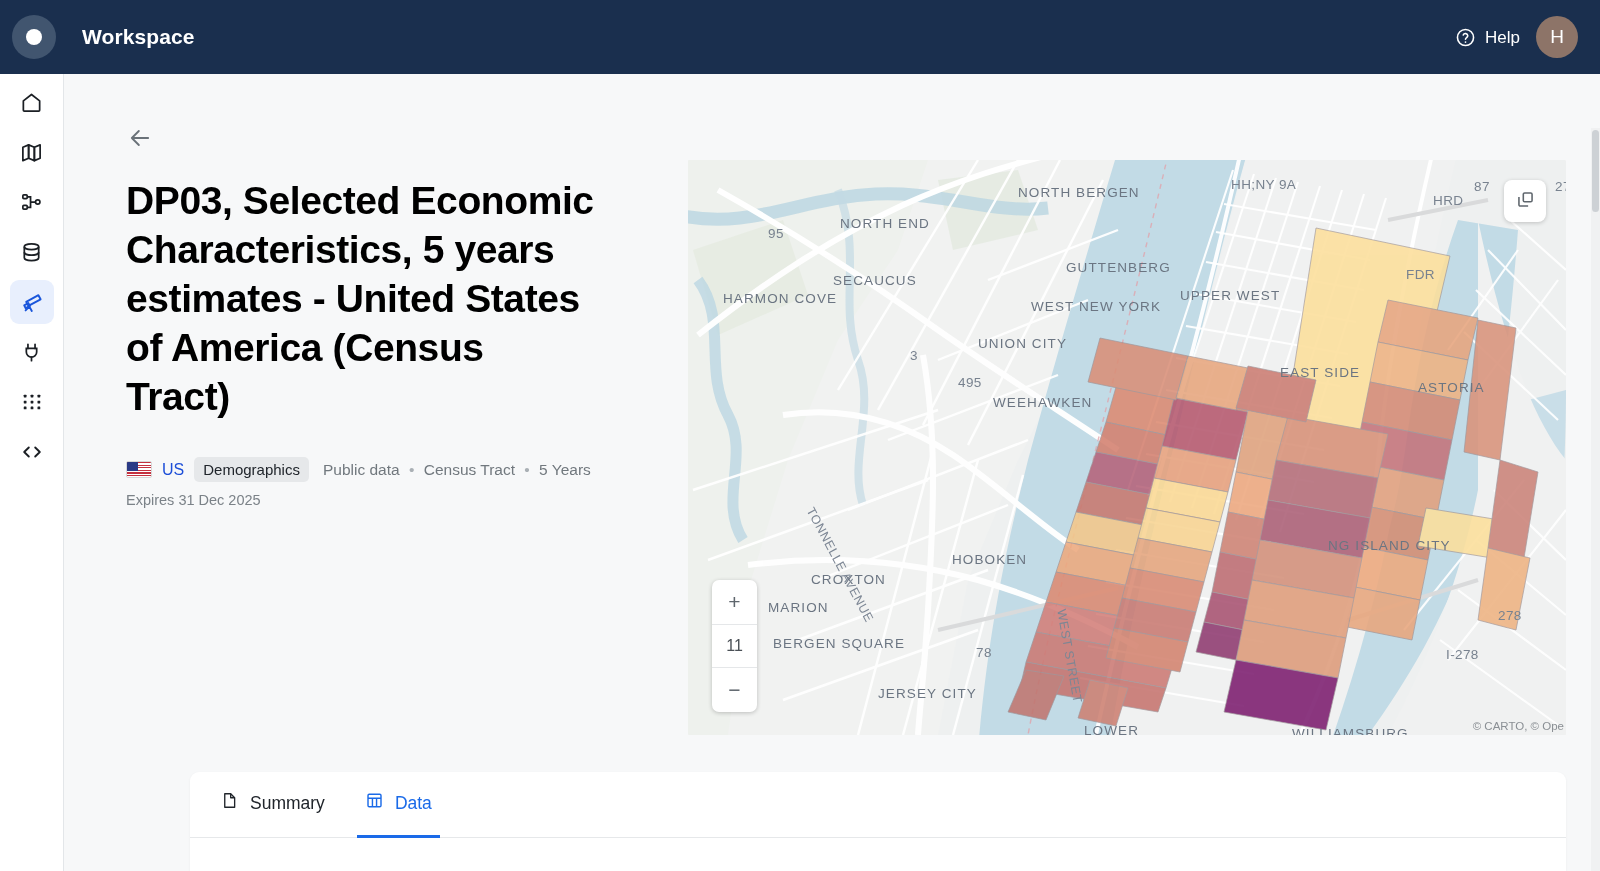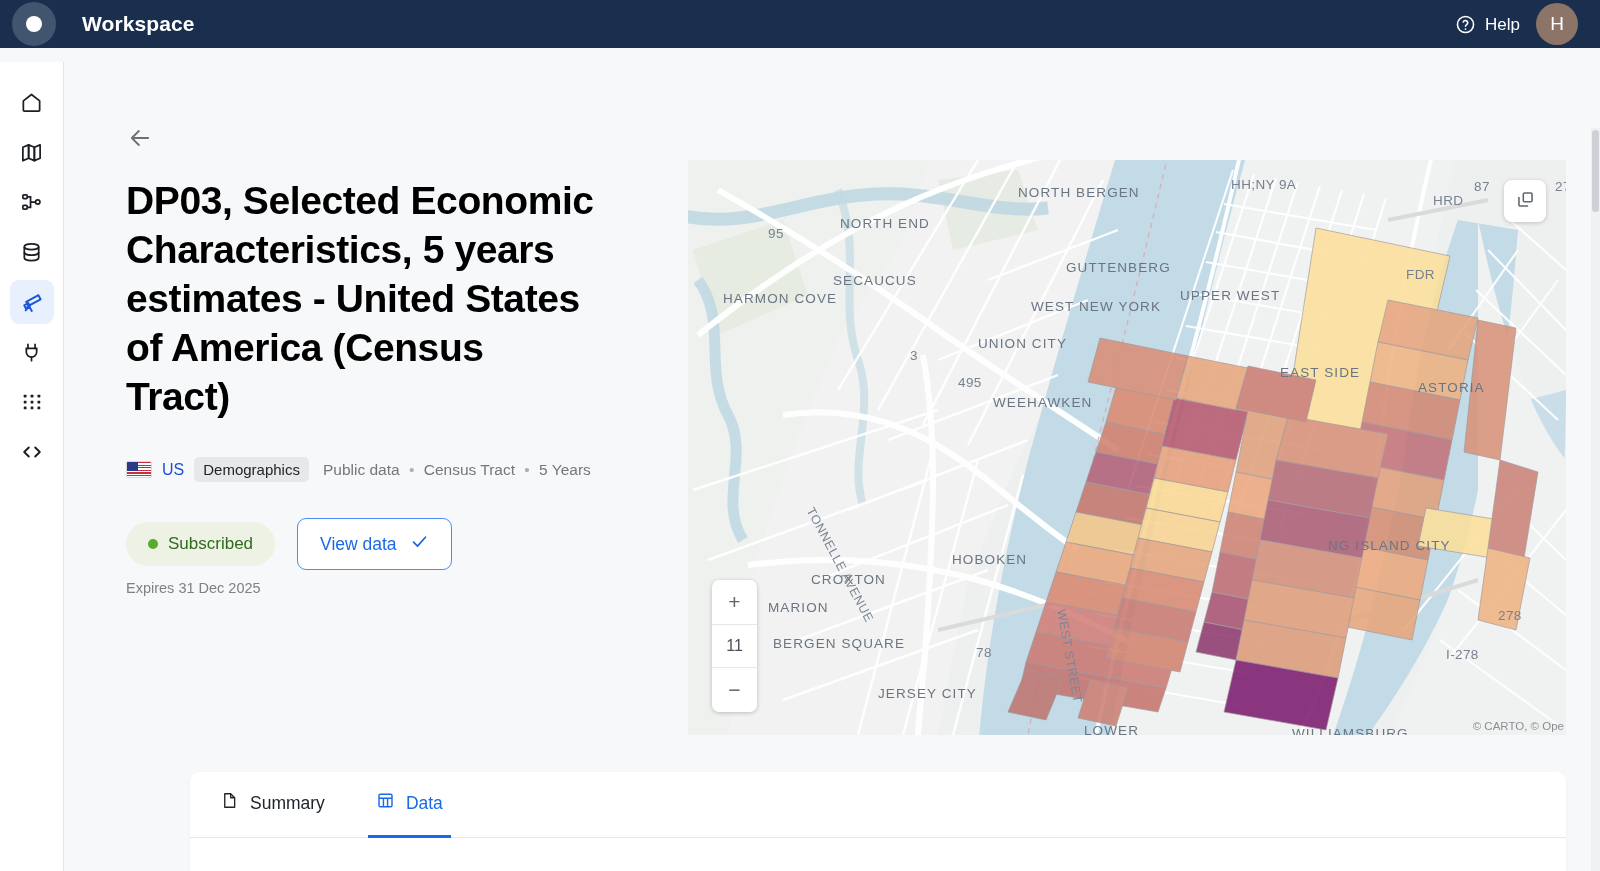--- a/index.html
+++ b/index.html
@@ -6,21 +6,21 @@
   html, body {
     width: 1600px; height: 871px;
     overflow: hidden;
     font-family: "Liberation Sans", sans-serif;
     background: #f7f8f9;
   }
   #app { position: relative; width: 1600px; height: 871px; }
 
   
   .topbar {
-    position: absolute; left: 0; top: 0; width: 1600px; height: 48px;
+    position: absolute; left: 0; top: 0; width: 1600px; height: 74px;
     background: #1a2f4e; display: flex; align-items: center;
     padding: 0 22px 0 12px; z-index: 40;
   }
   .logo-circle {
     width: 44px; height: 44px; border-radius: 50%;
     background: #41556f; display: flex; align-items: center; justify-content: center;
     flex: 0 0 auto;
   }
   .logo-dot { width: 16px; height: 16px; border-radius: 50%; background: #ffffff; }
   .ws-title {
@@ -155,21 +155,21 @@
     white-space: nowrap; z-index: 12;
   }
   .attrib .c { color: #8a8f94; }
 
   
   .panel {
     position: absolute; left: 126px; top: 710px; width: 1376px; height: 161px;
     background: #ffffff; border-radius: 9px 9px 0 0;
     box-shadow: 0 1px 3px rgba(0,0,0,.05);
   }
-  .tabs { display: flex; align-items: center; gap: 35px; padding: 0 22px; height: 66px; border-bottom: 1px solid #e6e8ea; }
+  .tabs { display: flex; align-items: center; gap: 24px; padding: 0 22px; height: 66px; border-bottom: 1px solid #e6e8ea; }
   .tab {
     display: flex; align-items: center; gap: 11px; height: 66px;
     font-size: 17.5px; color: #20252b; cursor: pointer; padding: 0 8px;
     border-bottom: 3px solid transparent;
   }
   .tab.active { color: #1a6ae8; border-bottom-color: #1a6ae8; }
   .sample-row {
     display: flex; align-items: center; padding: 0 22px; height: 94px;
   }
 </style>
@@ -282,34 +282,20 @@
         <span class="badge">Demographics</span>
         <span class="meta-rest">
           <span>Public data</span>
           <span class="sep">•</span>
           <span>Census Tract</span>
           <span class="sep">•</span>
           <span>5 Years</span>
         </span>
       </div>
 
-      <div class="action-row">
-        <div class="sub-pill">
-          <span class="sub-dot"></span>
-          <span>Subscribed</span>
-        </div>
-        <div class="view-btn">
-          <span>View data</span>
-          <span>
-            <svg width="19" height="19" viewBox="0 0 24 24" fill="none" stroke="#1a6ae8" stroke-width="2.2" stroke-linecap="round" stroke-linejoin="round">
-              <path d="M4.5 12.8 9.5 17.8 19.5 6.6"></path>
-            </svg>
-          </span>
-        </div>
-      </div>
       <div class="expires">Expires 31 Dec 2025</div>
     </div>
 
     <div class="map">
       <svg class="map-bg" viewBox="0 0 878 575" preserveAspectRatio="none">
         <rect x="0" y="0" width="878" height="575" fill="#eef0f0"></rect>
 
         <path d="M0,0 H470 L430,120 L380,200 L330,300 L280,420 L250,575 H0 Z" fill="#f1f2f1"></path>
         <path d="M0,0 H240 L210,90 L150,180 L100,300 L60,430 L40,575 H0 Z" fill="#eef1ed"></path>
 

